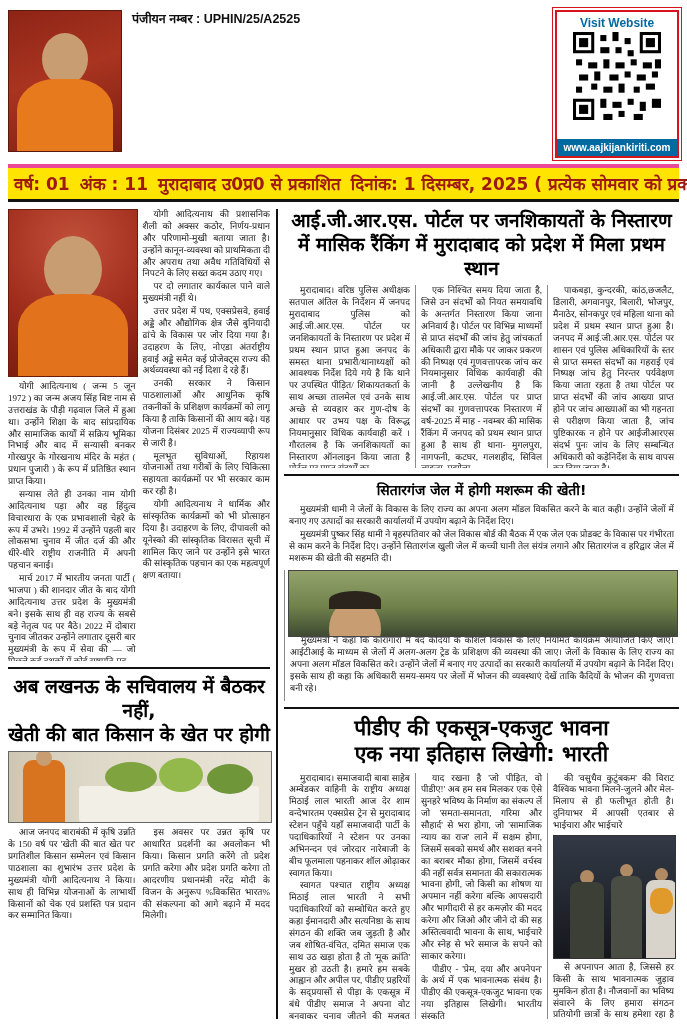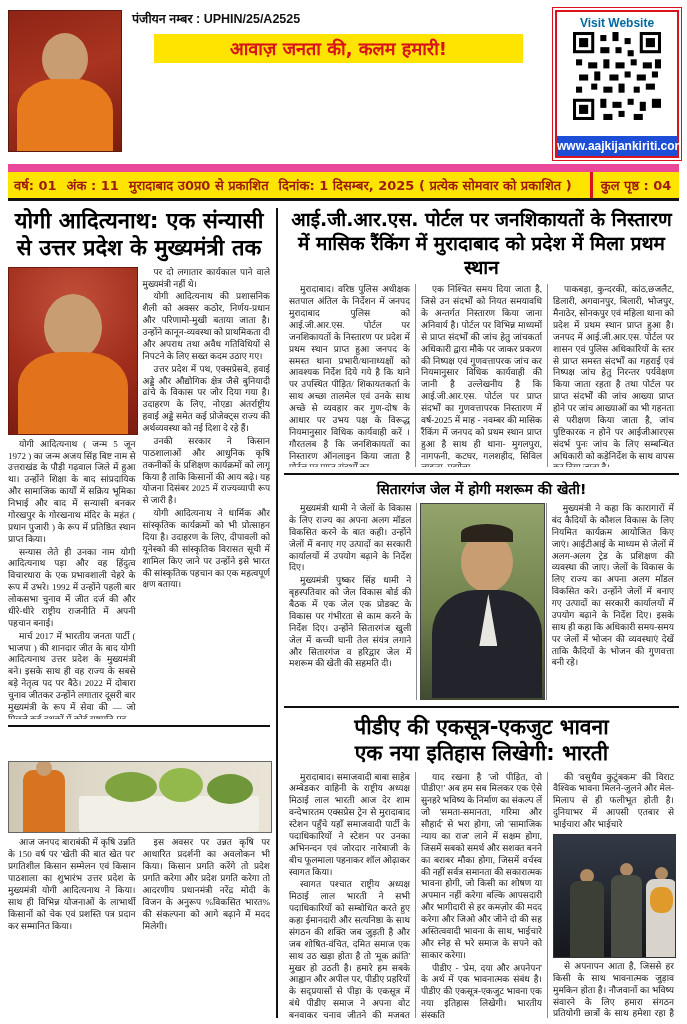--- a/index.html
+++ b/index.html
@@ -15,26 +15,26 @@
   .mast-center { flex:1; padding:0 6px; display:flex; flex-direction:column; }
   .reg-number { font-family:"Liberation Sans",sans-serif; font-weight:bold; font-size:12.5px; color:#111; margin:0 0 2px 4px; }
   .paper-title { font-family:"DejaVu Sans",sans-serif; font-weight:bold; color:#d8131b;
     font-size:55px; line-height:1.02; text-align:center; letter-spacing:1px; margin:0; }
   .tagline { margin:5px 26px 0; background:#ffe400; color:#d8131b; font-family:"DejaVu Sans",sans-serif;
     font-weight:bold; font-size:18px; text-align:center; padding:2px 0 3px; }
   .qr-box { width:120px; flex:none; border:2px solid #d8131b; outline:1px solid #d8131b; outline-offset:2px;
     display:flex; flex-direction:column; align-items:center; background:#fff; }
   .visit-label { color:#0369a1; font-family:"Liberation Sans",sans-serif; font-weight:bold; font-size:12px; margin:4px 0 2px; }
   .qr-svg { width:88px; height:88px; }
-  .url-band { margin-top:auto; width:100%; background:#1d4ed8; color:#fff; font-family:"Liberation Sans",sans-serif;
-    font-size:12px; font-weight:bold; text-align:center; padding:3px 0; }
-  
-  .infobar { margin-top:6px; background:#ffe400; border-top:8px solid #ec4899; border-bottom:3px solid #141414;
+  .url-band { margin-top:auto; width:100%; background:#0369a1; color:#fff; font-family:"Liberation Sans",sans-serif;
+    font-size:10px; font-weight:bold; text-align:center; padding:3px 0; }
+  
+  .infobar { margin-top:6px; background:#ffe400; border-top:4px solid #ec4899; border-bottom:3px solid #141414;
     display:flex; align-items:center; padding:4px 6px; color:#9e1a10; font-family:"DejaVu Sans",sans-serif;
-    font-weight:bold; font-size:13px; white-space:nowrap; }
+    font-weight:bold; font-size:17px; white-space:nowrap; }
   .infobar .seg { margin-right:10px; }
   .infobar .seg.last { margin-right:0; }
   .sep { width:3px; align-self:stretch; background:#d8131b; margin:-4px 8px; flex:none; }
   
   .main { display:flex; margin-top:7px; }
   .col-left { width:262px; flex:none; }
   .vline { width:2px; background:#111; margin:0 6px; flex:none; }
   .col-right { flex:1; min-width:0; }
   .rule { border-top:2px solid #111; margin:6px 0; }
   
@@ -45,21 +45,21 @@
   .headline.h-pda { font-size:21px; line-height:1.25; }
   .headline.h-lko { font-size:19px; line-height:1.25; }
   .bodytext p { margin:0 0 1px; text-align:justify; text-indent:11px; font-size:9px; line-height:1.32; }
   .two-col { display:flex; gap:7px; overflow:hidden; }
   .two-col > div { width:50%; min-width:0; }
   .cols3 { display:flex; overflow:hidden; }
   .cols3 > div { flex:1; min-width:0; padding:0 5px; }
   .cols3 > div + div { border-left:1px solid #8a8a8a; }
   .yogi-body { height:452px; }
   .igrs-body { height:183px; }
-  .sitar-body { height:197px; }
+  .sitar-body { height:197px;flex-direction:column; }
   .pda-body { height:246px; }
   .lko-cols { height:150px; }
   
   .photo { position:relative; overflow:hidden; }
   .ph-head { position:absolute; border-radius:50%; background:#c99d72; }
   .ph-torso { position:absolute; border-radius:40% 40% 0 0; }
   .yogi-photo { width:100%; height:166px; margin-bottom:4px; border:1px solid #6b1a0e;
     background:radial-gradient(circle at 50% 20%,#c1503a 0%,#a02d1c 55%,#7c1d10 100%); }
   .dhami-photo { width:100%; height:100%; border:1px solid #444;
     background:linear-gradient(180deg,#93a36b 0%,#70814c 55%,#3f4a31 100%); }
@@ -73,21 +73,20 @@
 
 <div class="page">
 
   <header class="masthead">
     <div class="mast-photo photo">
       <span class="ph-head" style="width:46px;height:52px;left:33px;top:22px;"></span>
       <span class="ph-torso" style="width:96px;height:78px;left:8px;top:68px;background:#e87a1e;"></span>
     </div>
     <div class="mast-center">
       <div class="reg-number">पंजीयन नम्बर : UPHIN/25/A2525</div>
-      <div class="tagline">आवाज़ जनता की, कलम हमारी!</div>
     </div>
     <div class="qr-box">
       <div class="visit-label">Visit Website</div>
       <svg class="qr-svg" viewBox="0 0 29 29">
         <rect width="29" height="29" fill="#fff"></rect>
         <g fill="#000">
           <rect x="0" y="0" width="7" height="7"></rect>
             <rect x="22" y="0" width="7" height="7"></rect>
             <rect x="0" y="22" width="7" height="7"></rect>
           <rect x="1" y="1" width="5" height="5" fill="#fff"></rect>
@@ -144,46 +143,47 @@
     <span class="seg">कुल पृष्ठ : 04</span>
     <span class="sep"></span>
     <span class="seg last">मूल्य: 2:00 रूपये</span>
   </div>
 
   <main class="main">
 
     <section class="col-left">
 
       <article>
-        <h2 class="headline h-yogi">योगी आदित्यनाथ: एक संन्यासी से उत्तर प्रदेश के मुख्यमंत्री तक</h2>
         <div class="two-col bodytext yogi-body">
           <div>
             <div class="yogi-photo photo">
               <span class="ph-head" style="width:58px;height:66px;left:35px;top:26px;"></span>
               <span class="ph-torso" style="width:110px;height:86px;left:9px;top:84px;background:#e2731c;"></span>
             </div>
             <p>योगी आदित्यनाथ ( जन्म 5 जून 1972 ) का जन्म अजय सिंह बिष्ट नाम से उत्तराखंड के पौड़ी गढ़वाल जिले में हुआ था। उन्होंने शिक्षा के बाद सांप्रदायिक और सामाजिक कार्यों में सक्रिय भूमिका निभाई और बाद में सन्यासी बनकर गोरखपुर के गोरखनाथ मंदिर के महंत ( प्रधान पुजारी ) के रूप में प्रतिष्ठित स्थान प्राप्त किया।</p>
             <p>सन्यास लेते ही उनका नाम योगी आदित्यनाथ पड़ा और वह हिंदुत्व विचारधारा के एक प्रभावशाली चेहरे के रूप में उभरे। 1992 में उन्होंने पहली बार लोकसभा चुनाव में जीत दर्ज की और धीरे-धीरे राष्ट्रीय राजनीति में अपनी पहचान बनाई।</p>
             <p>मार्च 2017 में भारतीय जनता पार्टी ( भाजपा ) की शानदार जीत के बाद योगी आदित्यनाथ उत्तर प्रदेश के मुख्यमंत्री बने। इसके साथ ही वह राज्य के सबसे बड़े नेतृत्व पद पर बैठे। 2022 में दोबारा चुनाव जीतकर उन्होंने लगातार दूसरी बार मुख्यमंत्री के रूप में सेवा की — जो पिछले कई दशकों में कोई राष्ट्रपति-पद</p>
           </div>
           <div>
+            <p>योगी आदित्यनाथ की प्रशासनिक शैली को अक्सर कठोर, निर्णय-प्रधान और परिणामो-मुखी बताया जाता है। उन्होंने कानून-व्यवस्था को प्राथमिकता दी और अपराध तथा अवैध गतिविधियों से निपटने के लिए सख्त कदम उठाए गए।</p>
             <p>पर दो लगातार कार्यकाल पाने वाले मुख्यमंत्री नहीं थे।</p>
-            <p>योगी आदित्यनाथ की प्रशासनिक शैली को अक्सर कठोर, निर्णय-प्रधान और परिणामो-मुखी बताया जाता है। उन्होंने कानून-व्यवस्था को प्राथमिकता दी और अपराध तथा अवैध गतिविधियों से निपटने के लिए सख्त कदम उठाए गए।</p>
             <p>उत्तर प्रदेश में पथ, एक्सप्रेसवे, हवाई अड्डे और औद्योगिक क्षेत्र जैसे बुनियादी ढांचे के विकास पर जोर दिया गया है। उदाहरण के लिए, नोएडा अंतर्राष्ट्रीय हवाई अड्डे समेत कई प्रोजेक्ट्स राज्य की अर्थव्यवस्था को नई दिशा दे रहे हैं।</p>
             <p>उनकी सरकार ने किसान पाठशालाओं और आधुनिक कृषि तकनीकों के प्रशिक्षण कार्यक्रमों को लागू किया है ताकि किसानों की आय बढ़े। यह योजना दिसंबर 2025 में राज्यव्यापी रूप से जारी है।</p>
+            <p>मूलभूत सुविधाओं, रिहायश योजनाओं तथा गरीबों के लिए चिकित्सा सहायता कार्यक्रमों पर भी सरकार काम कर रही है।</p>
             <p>योगी आदित्यनाथ ने धार्मिक और सांस्कृतिक कार्यक्रमों को भी प्रोत्साहन दिया है। उदाहरण के लिए, दीपावली को यूनेस्को की सांस्कृतिक विरासत सूची में शामिल किए जाने पर उन्होंने इसे भारत की सांस्कृतिक पहचान का एक महत्वपूर्ण क्षण बताया।</p>
           </div>
         </div>
       </article>
 
       <div class="rule"></div>
 
       <article>
         <h2 class="headline h-lko">
-          <br>
+          <span>अब लखनऊ के सचिवालय में बैठकर नहीं,</span><br>
+          <span>खेती की बात किसान के खेत पर होगी</span>
         </h2>
         <div class="lko-photo photo">
           <span style="position:absolute;left:14px;top:8px;width:42px;height:62px;background:#d8731f;border-radius:10px 10px 0 0;"></span>
           <span class="ph-head" style="width:16px;height:16px;left:27px;top:-2px;"></span>
           <span style="position:absolute;left:70px;top:34px;width:180px;height:36px;background:#f2efe6;border-radius:3px;"></span>
           <span style="position:absolute;left:96px;top:10px;width:52px;height:30px;background:#7fa33e;border-radius:50%;"></span>
           <span style="position:absolute;left:150px;top:6px;width:44px;height:34px;background:#93b94c;border-radius:50%;"></span>
           <span style="position:absolute;left:198px;top:12px;width:46px;height:30px;background:#6f9639;border-radius:50%;"></span>
         </div>
         <div class="two-col bodytext lko-cols">

